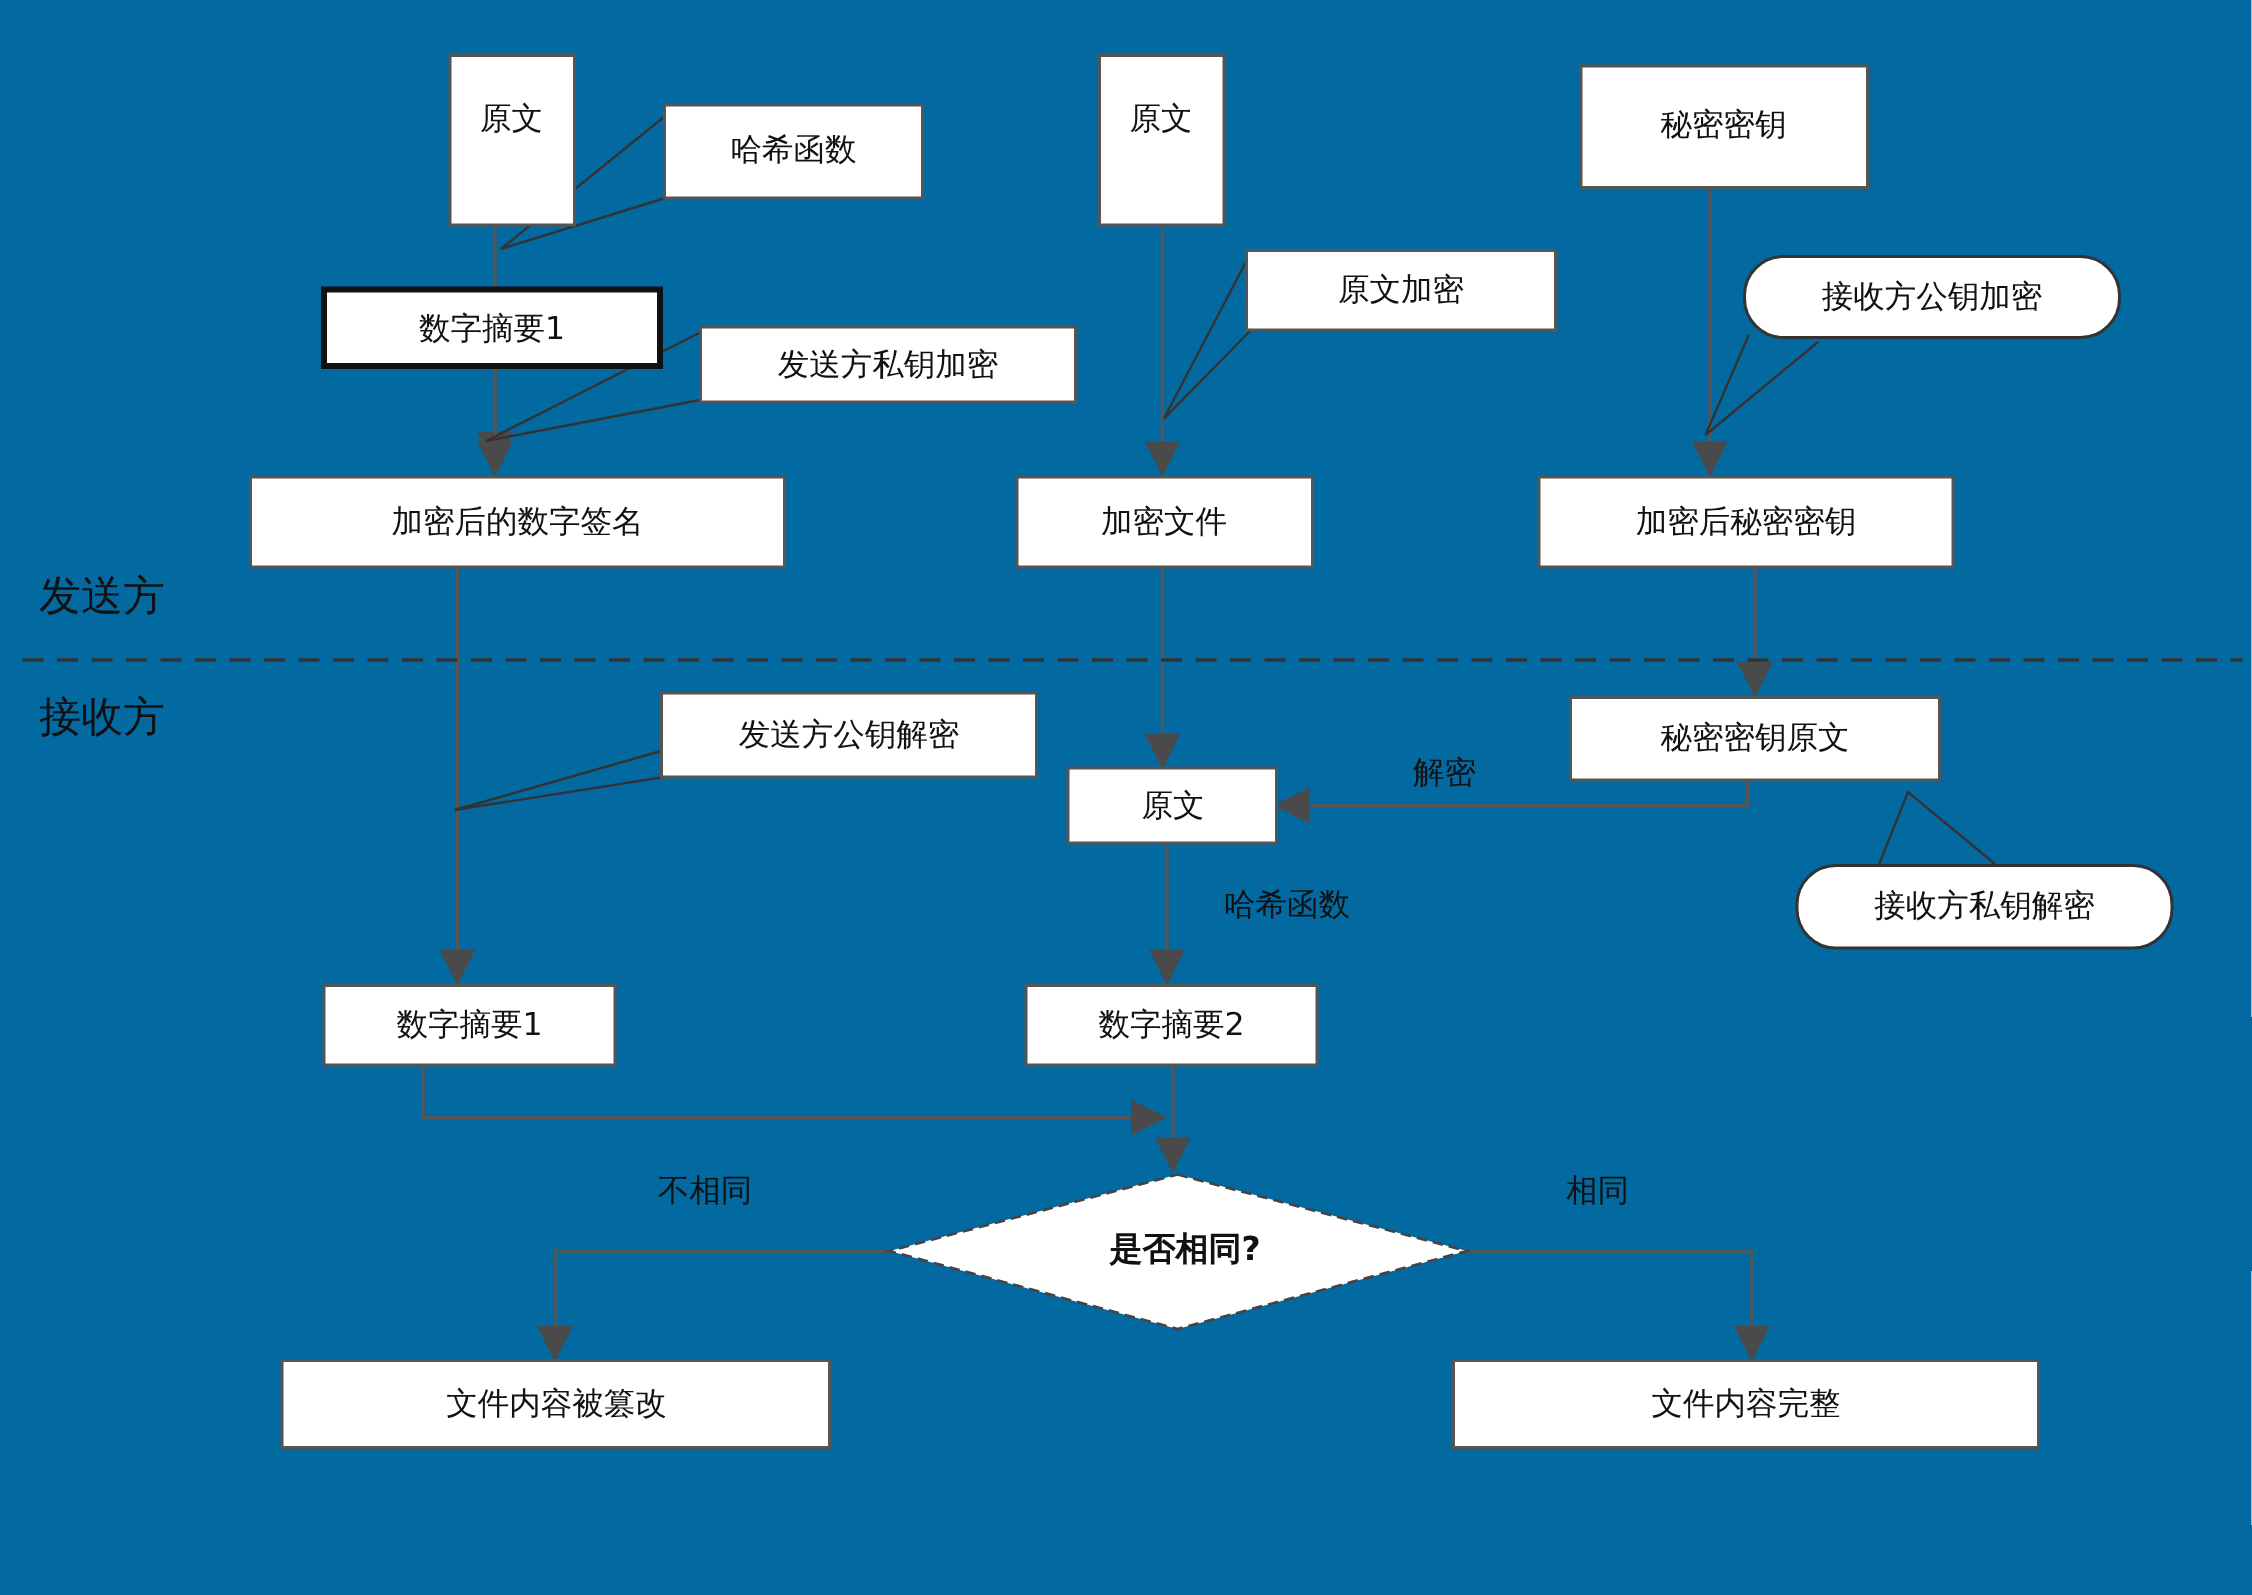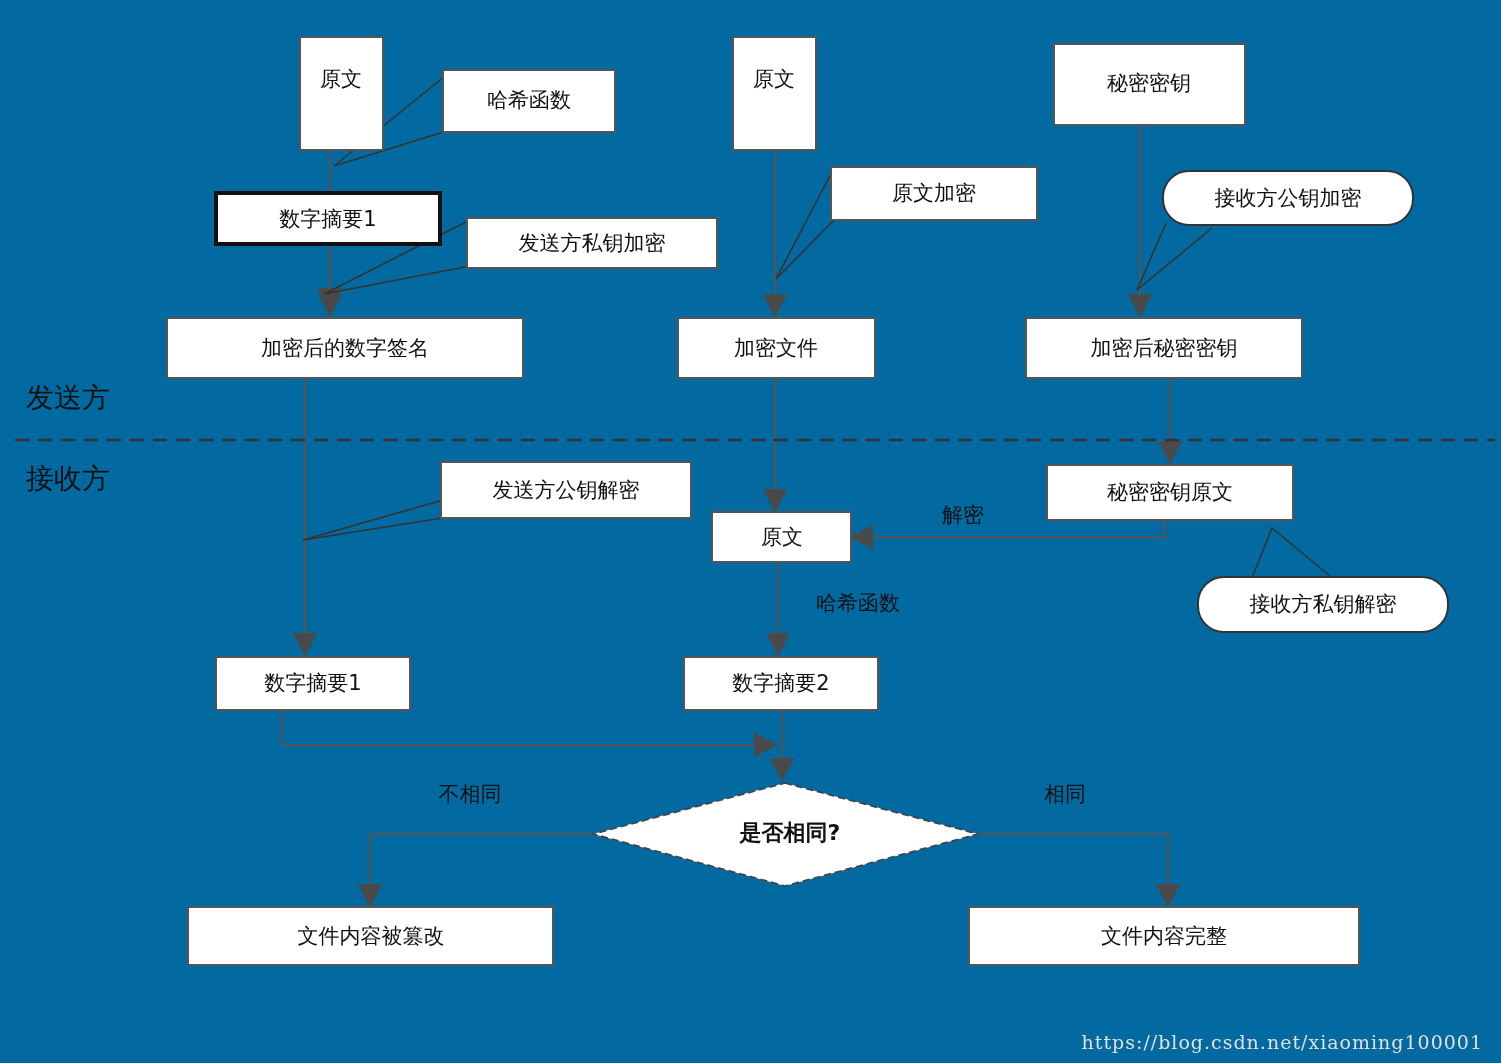--- a/index.html
+++ b/index.html
@@ -295,15 +295,14 @@
     <text class="edge-label" x="963" y="516">解密</text>
     <text class="edge-label" x="858" y="604">哈希函数</text>
     <text class="edge-label" x="470" y="795">不相同</text>
     <text class="edge-label" x="1065" y="795">相同</text>
 
     <text class="lane-label" x="26" y="399">发送方</text>
     <text class="lane-label" x="26" y="480">接收方</text>
 
   </svg>
 
-  <div class="watermark">https://blog.csdn.net/xiaoming100001</div>
 
 </div>
 
 </body></html>

